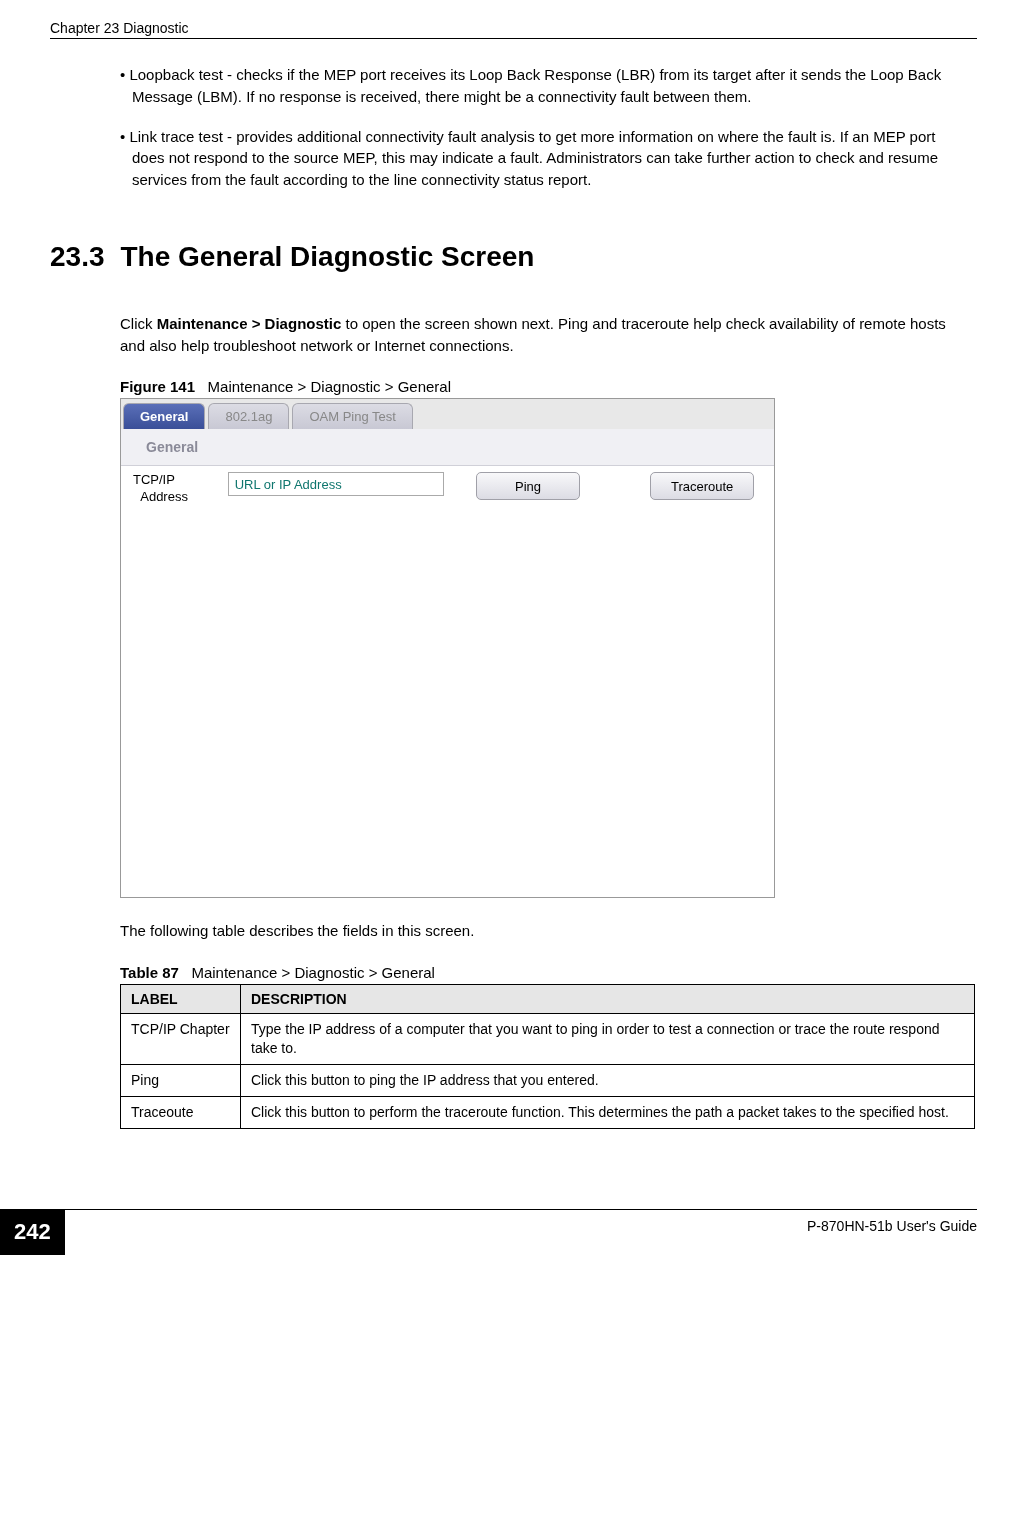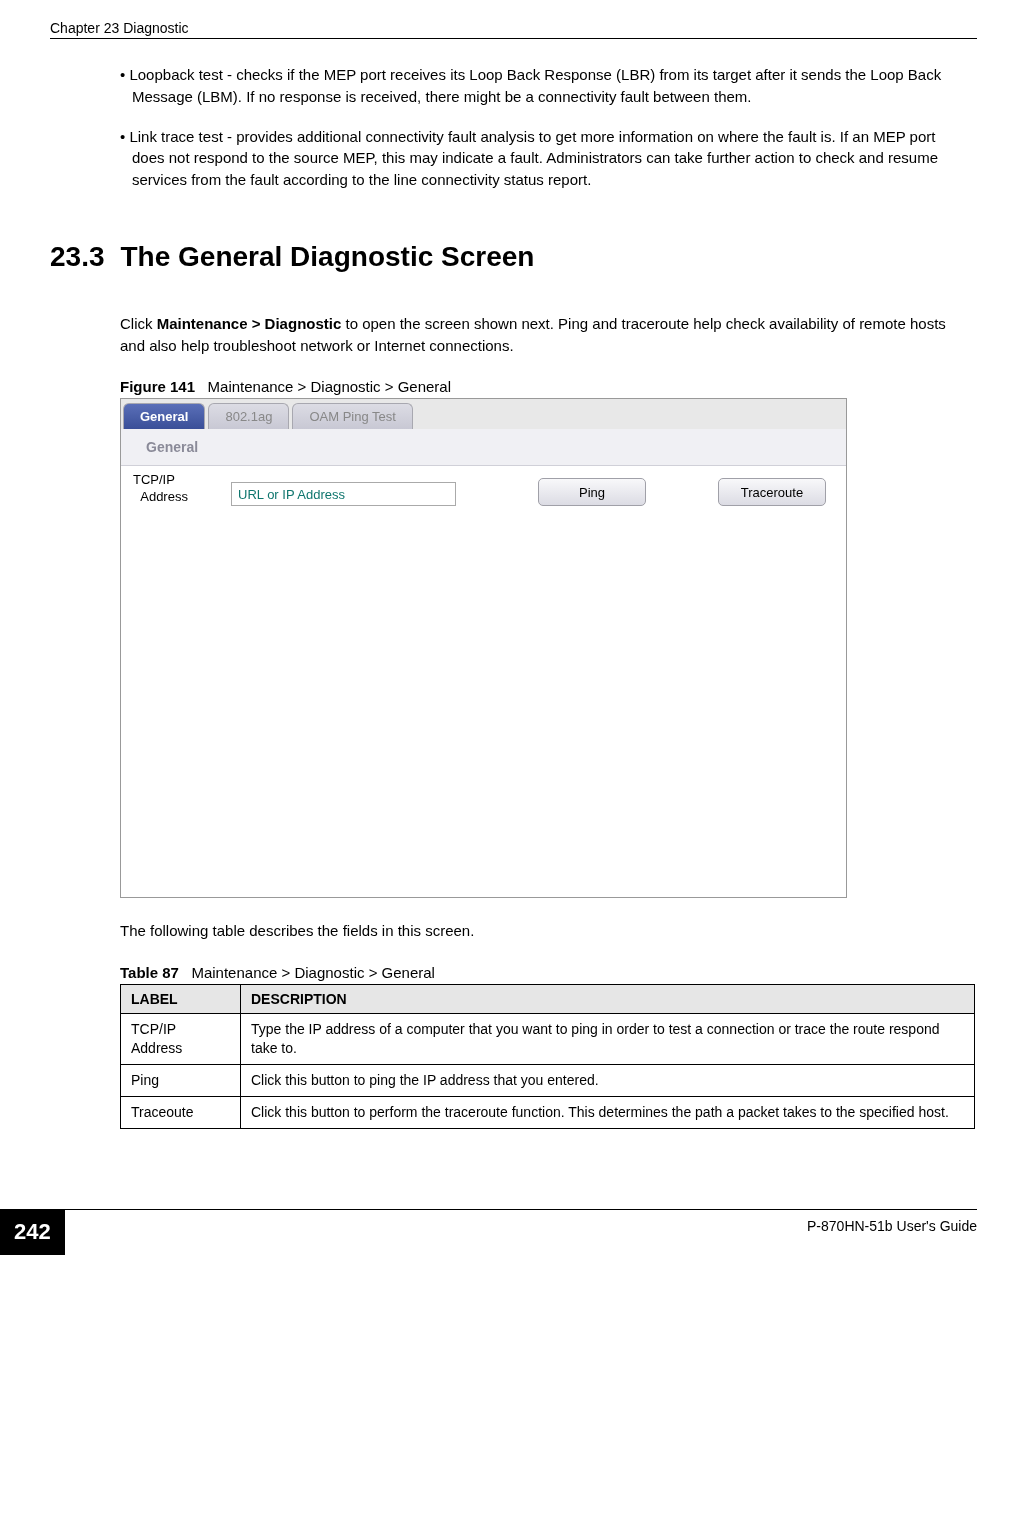--- a/index.html
+++ b/index.html
@@ -56,21 +56,21 @@
     .figure-caption {
       font-family: Arial, sans-serif;
       font-size: 15px;
       margin-bottom: 3px;
     }
     .figure-caption b {
       font-weight: bold;
     }
     .screenshot {
       border: 1px solid #999;
-      width: 727px;
+      width: 655px;
       height: 500px;
       margin-bottom: 22px;
       position: relative;
       background: #fff;
       overflow: hidden;
     }
     .tabs-row {
       display: flex;
       background: #e8e8e8;
       padding: 1px 2px 0 2px;
@@ -124,21 +124,21 @@
       background: linear-gradient(#f4f4f8, #d8d8e0);
       border: 1px solid #b0b0b8;
       border-radius: 3px;
     }
     .scroll-thumb.bottom {
       top: auto;
       bottom: 1px;
     }
     .input-row {
       display: flex;
-      align-items: flex-end;
+      align-items: flex-start;
       padding: 6px 20px 10px 12px;
       gap: 16px;
     }
     .tcpip-label {
       font-size: 13px;
       font-family: Arial, sans-serif;
       line-height: 1.3;
       width: 82px;
     }
     .address-input {
@@ -270,21 +270,21 @@
 
   <table class="desc-table">
     <thead>
       <tr>
         <th>LABEL</th>
         <th>DESCRIPTION</th>
       </tr>
     </thead>
     <tbody>
       <tr>
-        <td>TCP/IP Address</td>
+        <td>TCP/IP Chapter</td>
         <td>Type the IP address of a computer that you want to ping in order to test a connection or trace the route respond take to.</td>
       </tr>
       <tr>
         <td>Ping</td>
         <td>Click this button to ping the IP address that you entered.</td>
       </tr>
       <tr>
         <td>Traceoute</td>
         <td>Click this button to perform the traceroute function. This determines the path a packet takes to the specified host.</td>
       </tr>

